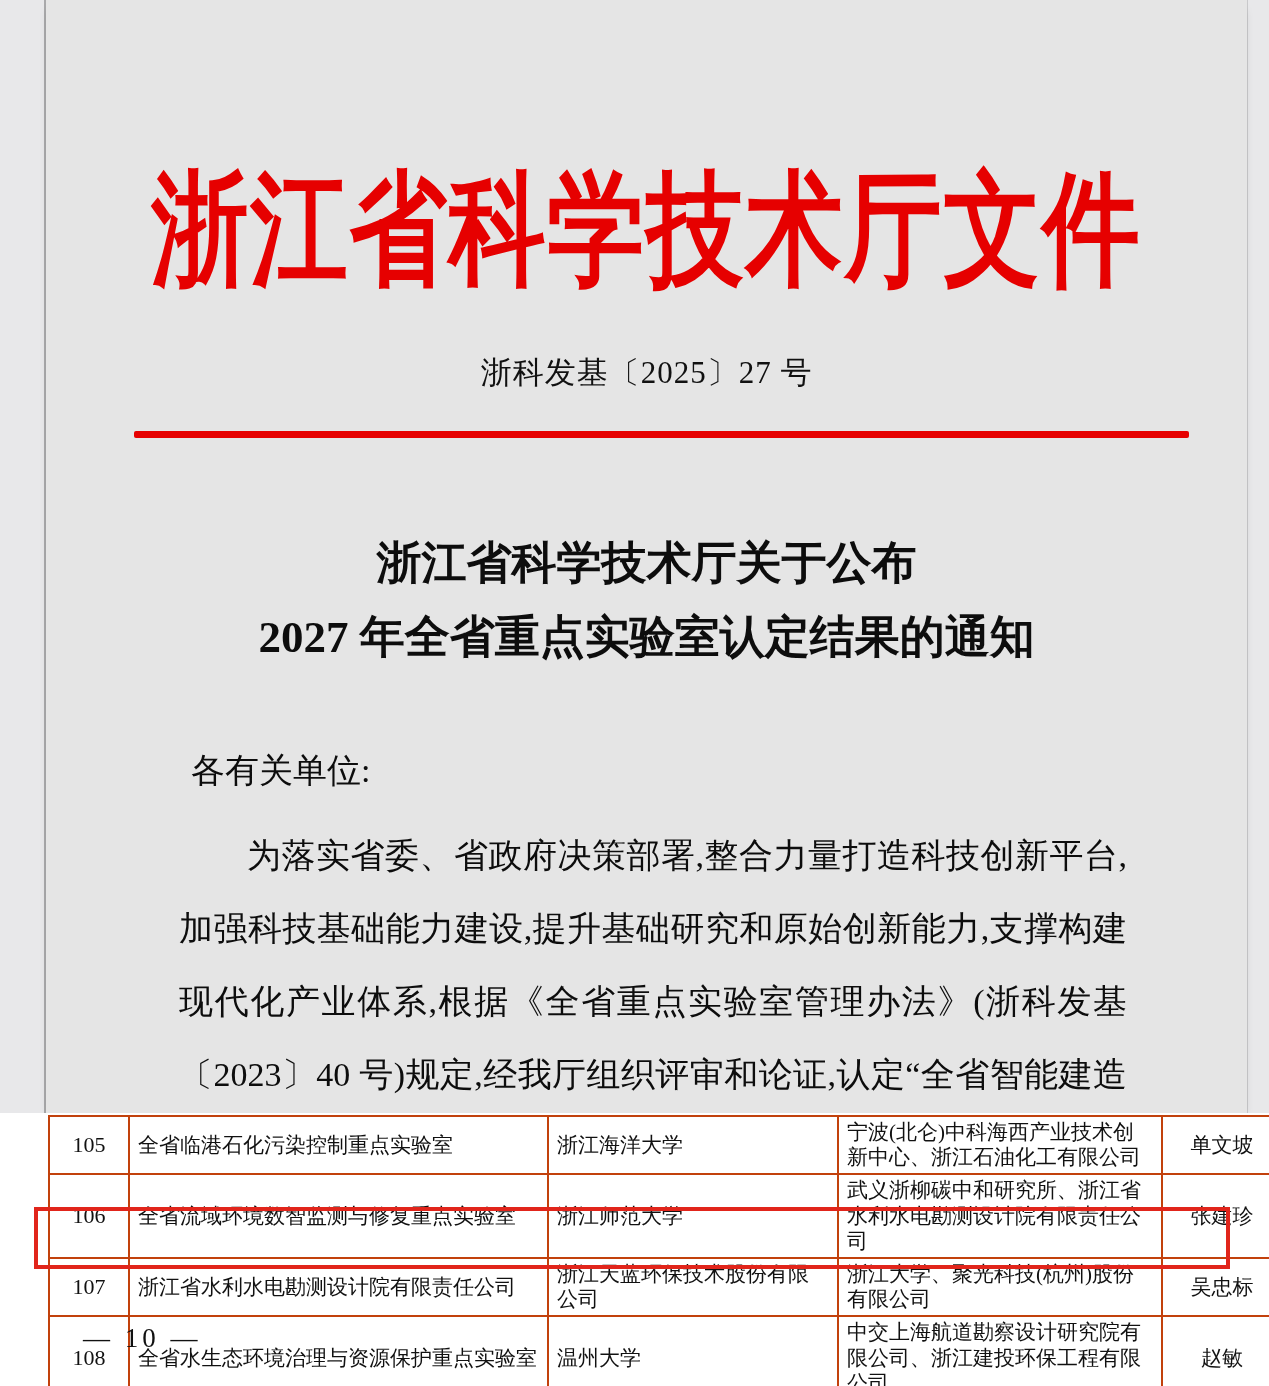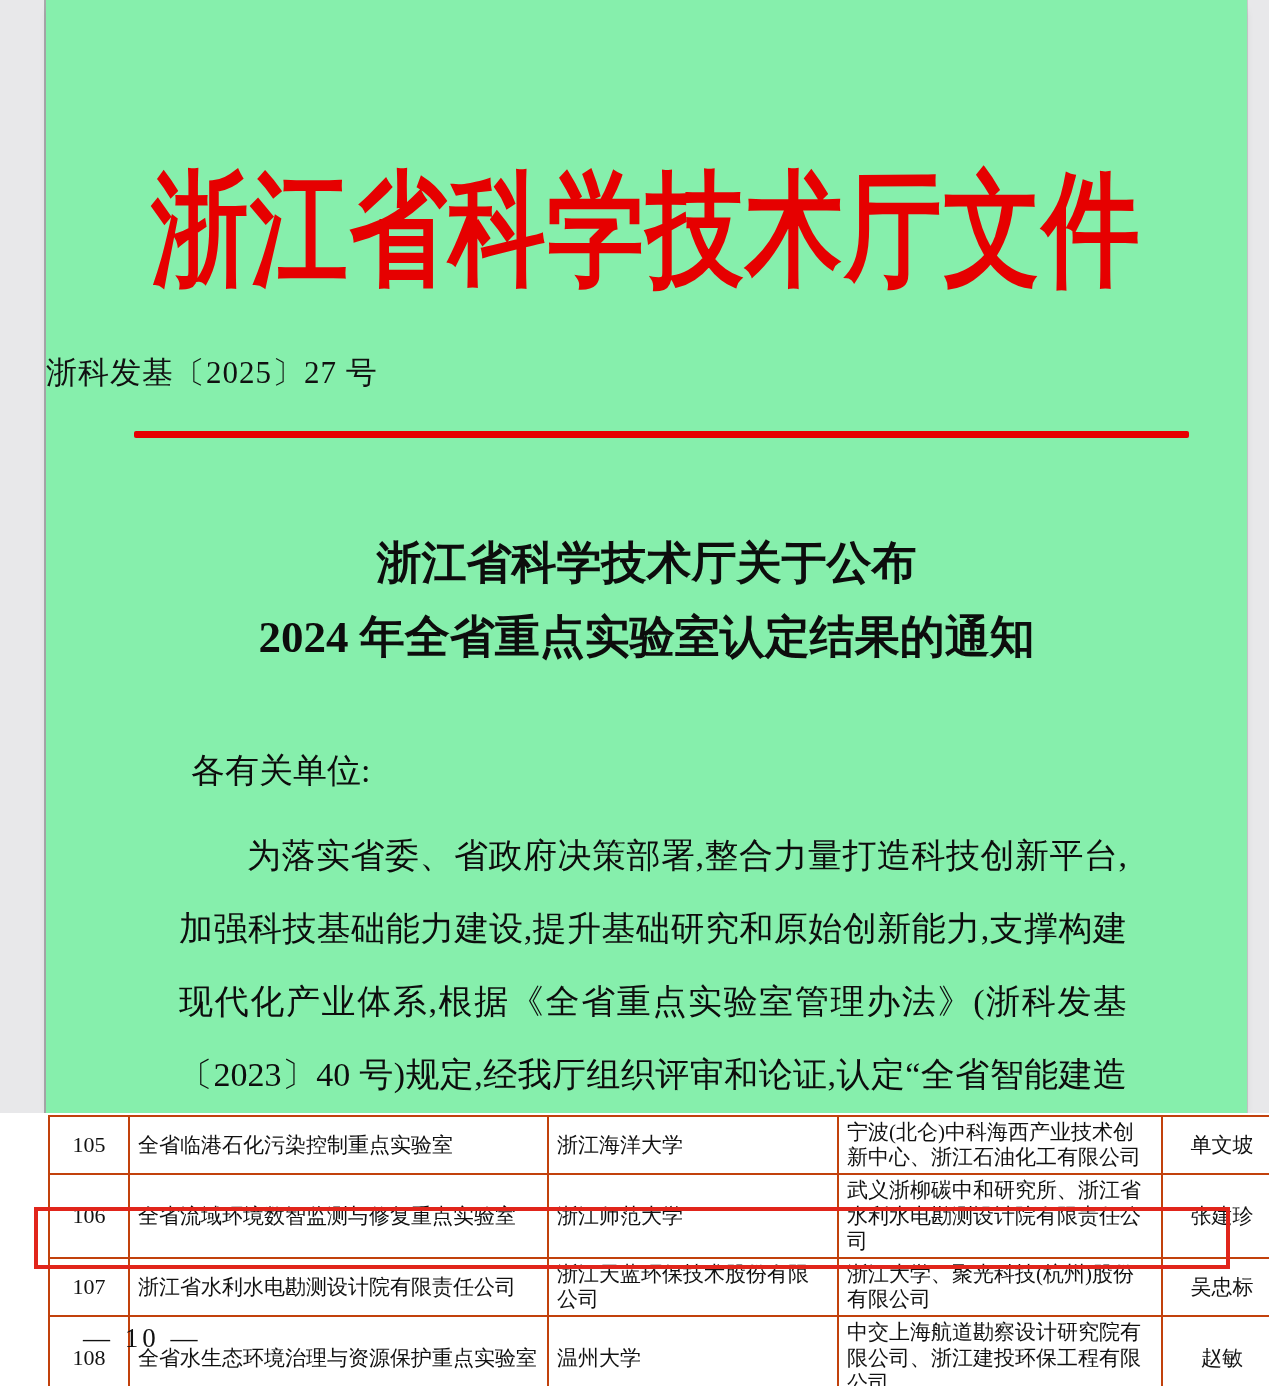--- a/index.html
+++ b/index.html
@@ -9,34 +9,34 @@
     font-family:"Liberation Serif","DejaVu Serif",serif;
   }
   
   .gray-strip{position:absolute;top:0;height:1113px;background:#e8e8ea;z-index:0;}
   .gray-strip.left{left:0;width:44px;border-right:2px solid #a9a9ab;}
   .gray-strip.right{left:1247px;width:22px;border-left:1px solid #c9c9cb;}
 
   
   .page-top{
     position:absolute;left:46px;top:0;width:1201px;height:1113px;
-    background:#86efac;z-index:1;
+    background:#e5e5e5;z-index:1;
     box-shadow:0 6px 10px -5px rgba(0,0,0,0.28);
   }
   .header-title{
     position:absolute;left:0;top:148px;width:100%;
     text-align:center;
     font-size:97px;font-weight:bold;letter-spacing:2px;
     color:#e60000;
     transform:scaleY(1.28);transform-origin:top center;
     white-space:nowrap;
   }
   .doc-number{
     position:absolute;left:0;top:352px;width:100%;
-    font-size:31px;color:#111;letter-spacing:1px;
+    text-align:center;font-size:31px;color:#111;letter-spacing:1px;
   }
   .red-rule{
     position:absolute;left:88px;top:431px;width:1055px;height:7px;
     background:#e60000;border-radius:2px;
   }
   .notice-title{
     position:absolute;left:0;top:526px;width:100%;text-align:center;
     font-size:45px;font-weight:bold;color:#0d0d0d;line-height:74px;
   }
   .body-text{
@@ -85,21 +85,21 @@
 
 <div class="gray-strip left"></div>
 <div class="gray-strip right"></div>
 
 <div class="page-top">
   <div class="header-title" style="color: rgb(230, 0, 0);">浙江省科学技术厅文件</div>
   <div class="doc-number">浙科发基〔2025〕27 号</div>
   <div class="red-rule" style="background: rgb(230, 0, 0);"></div>
   <div class="notice-title">
     <div>浙江省科学技术厅关于公布</div>
-    <div>2024 年全省重点实验室认定结果的通知</div>
+    <div>2027 年全省重点实验室认定结果的通知</div>
   </div>
   <div class="body-text">
     <p class="salutation">各有关单位:</p>
     <p class="para">为落实省委、省政府决策部署,整合力量打造科技创新平台,加强科技基础能力建设,提升基础研究和原始创新能力,支撑构建现代化产业体系,根据《全省重点实验室管理办法》(浙科发基〔2023〕40 号)规定,经我厅组织评审和论证,认定“全省智能建造与工程软件重点实验室”等 137 家为全省重点实验室(以下简称“实验室”)。现将有关事项通知如下:</p>
   </div>
 </div>
 
 <div class="page-bottom">
   <table class="lab-table">
     <tbody>

